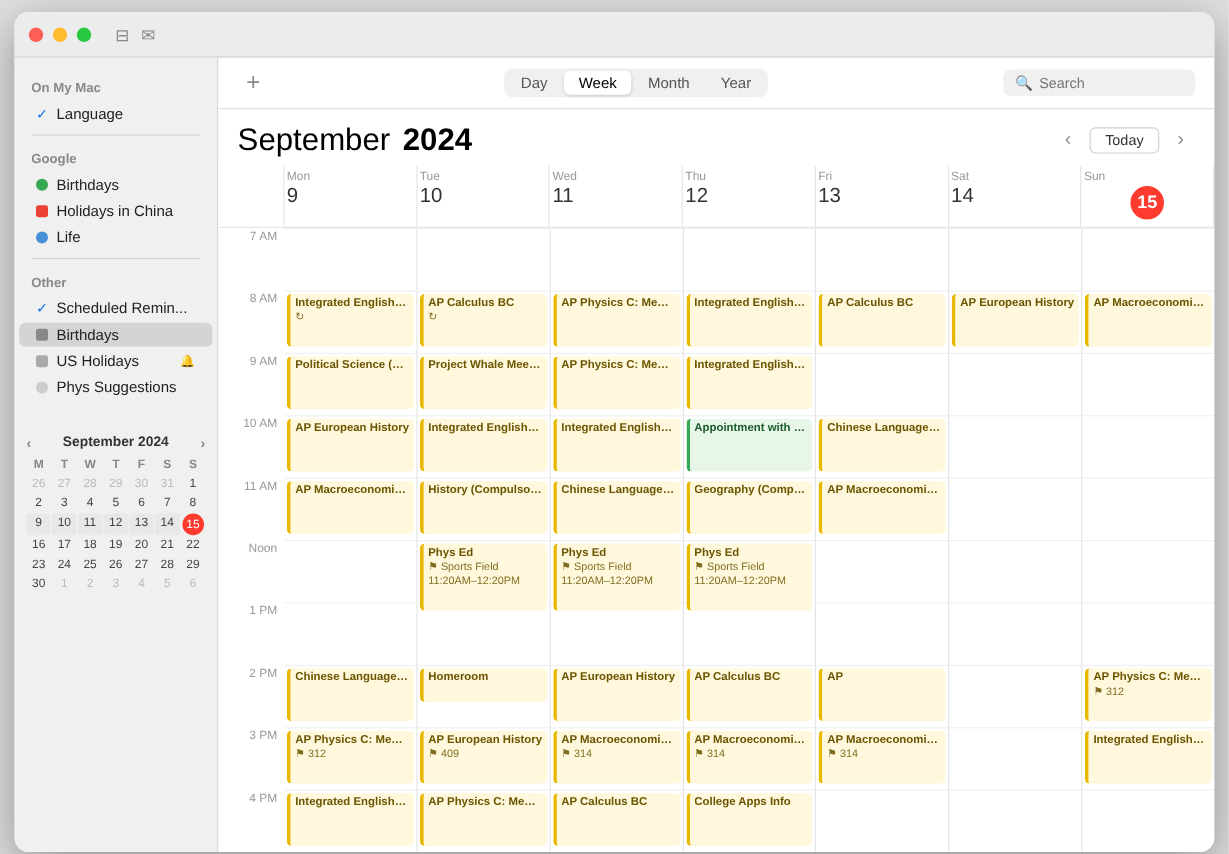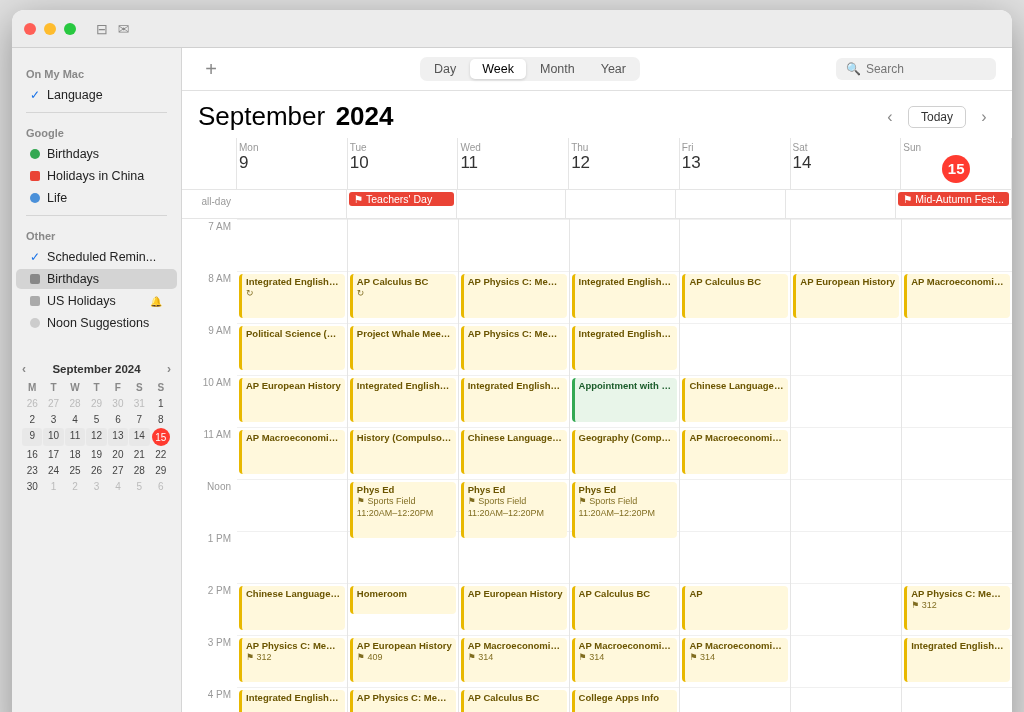--- a/index.html
+++ b/index.html
@@ -350,21 +350,21 @@
         <span class="color-dot" style="background:#888;"></span>
         <span>Birthdays</span>
       </div>
       <div class="sidebar-item">
         <span class="color-dot" style="background:#aaa;"></span>
         <span>US Holidays</span>
         <span style="font-size:10px;color:#999;margin-left:auto;">🔔</span>
       </div>
       <div class="sidebar-item">
         <span class="color-dot circle" style="background:#ccc;"></span>
-        <span>Noon Suggestions</span>
+        <span>Phys Suggestions</span>
       </div>
 
       <div class="mini-cal" style="margin-top:20px;">
         <div class="mini-cal-header">
           <span class="mini-cal-nav">‹</span>
           <span>September 2024</span>
           <span class="mini-cal-nav">›</span>
         </div>
         <div class="mini-cal-grid">
 
@@ -484,34 +484,20 @@
           <div class="day-header-cell">
             <div class="day-name">Sat</div>
             <div class="day-num">14</div>
           </div>
           <div class="day-header-cell">
             <div class="day-name">Sun</div>
             <div class="day-num today-circle">15</div>
           </div>
         </div>
 
-        <div class="allday-row">
-          <div class="allday-label">all-day</div>
-          <div class="allday-cell"></div>
-          <div class="allday-cell">
-            <div class="allday-event" style="background:#ea4335;">⚑ Teachers' Day</div>
-          </div>
-          <div class="allday-cell"></div>
-          <div class="allday-cell"></div>
-          <div class="allday-cell"></div>
-          <div class="allday-cell"></div>
-          <div class="allday-cell">
-            <div class="allday-event" style="background:#ea4335;">⚑ Mid-Autumn Fest...</div>
-          </div>
-        </div>
 
         <div style="display:flex;">
 
           <div class="time-labels-col">
             <div class="time-label-cell">7 AM</div>
             <div class="time-label-cell">8 AM</div>
             <div class="time-label-cell">9 AM</div>
             <div class="time-label-cell">10 AM</div>
             <div class="time-label-cell">11 AM</div>
             <div class="time-label-cell">Noon</div>

